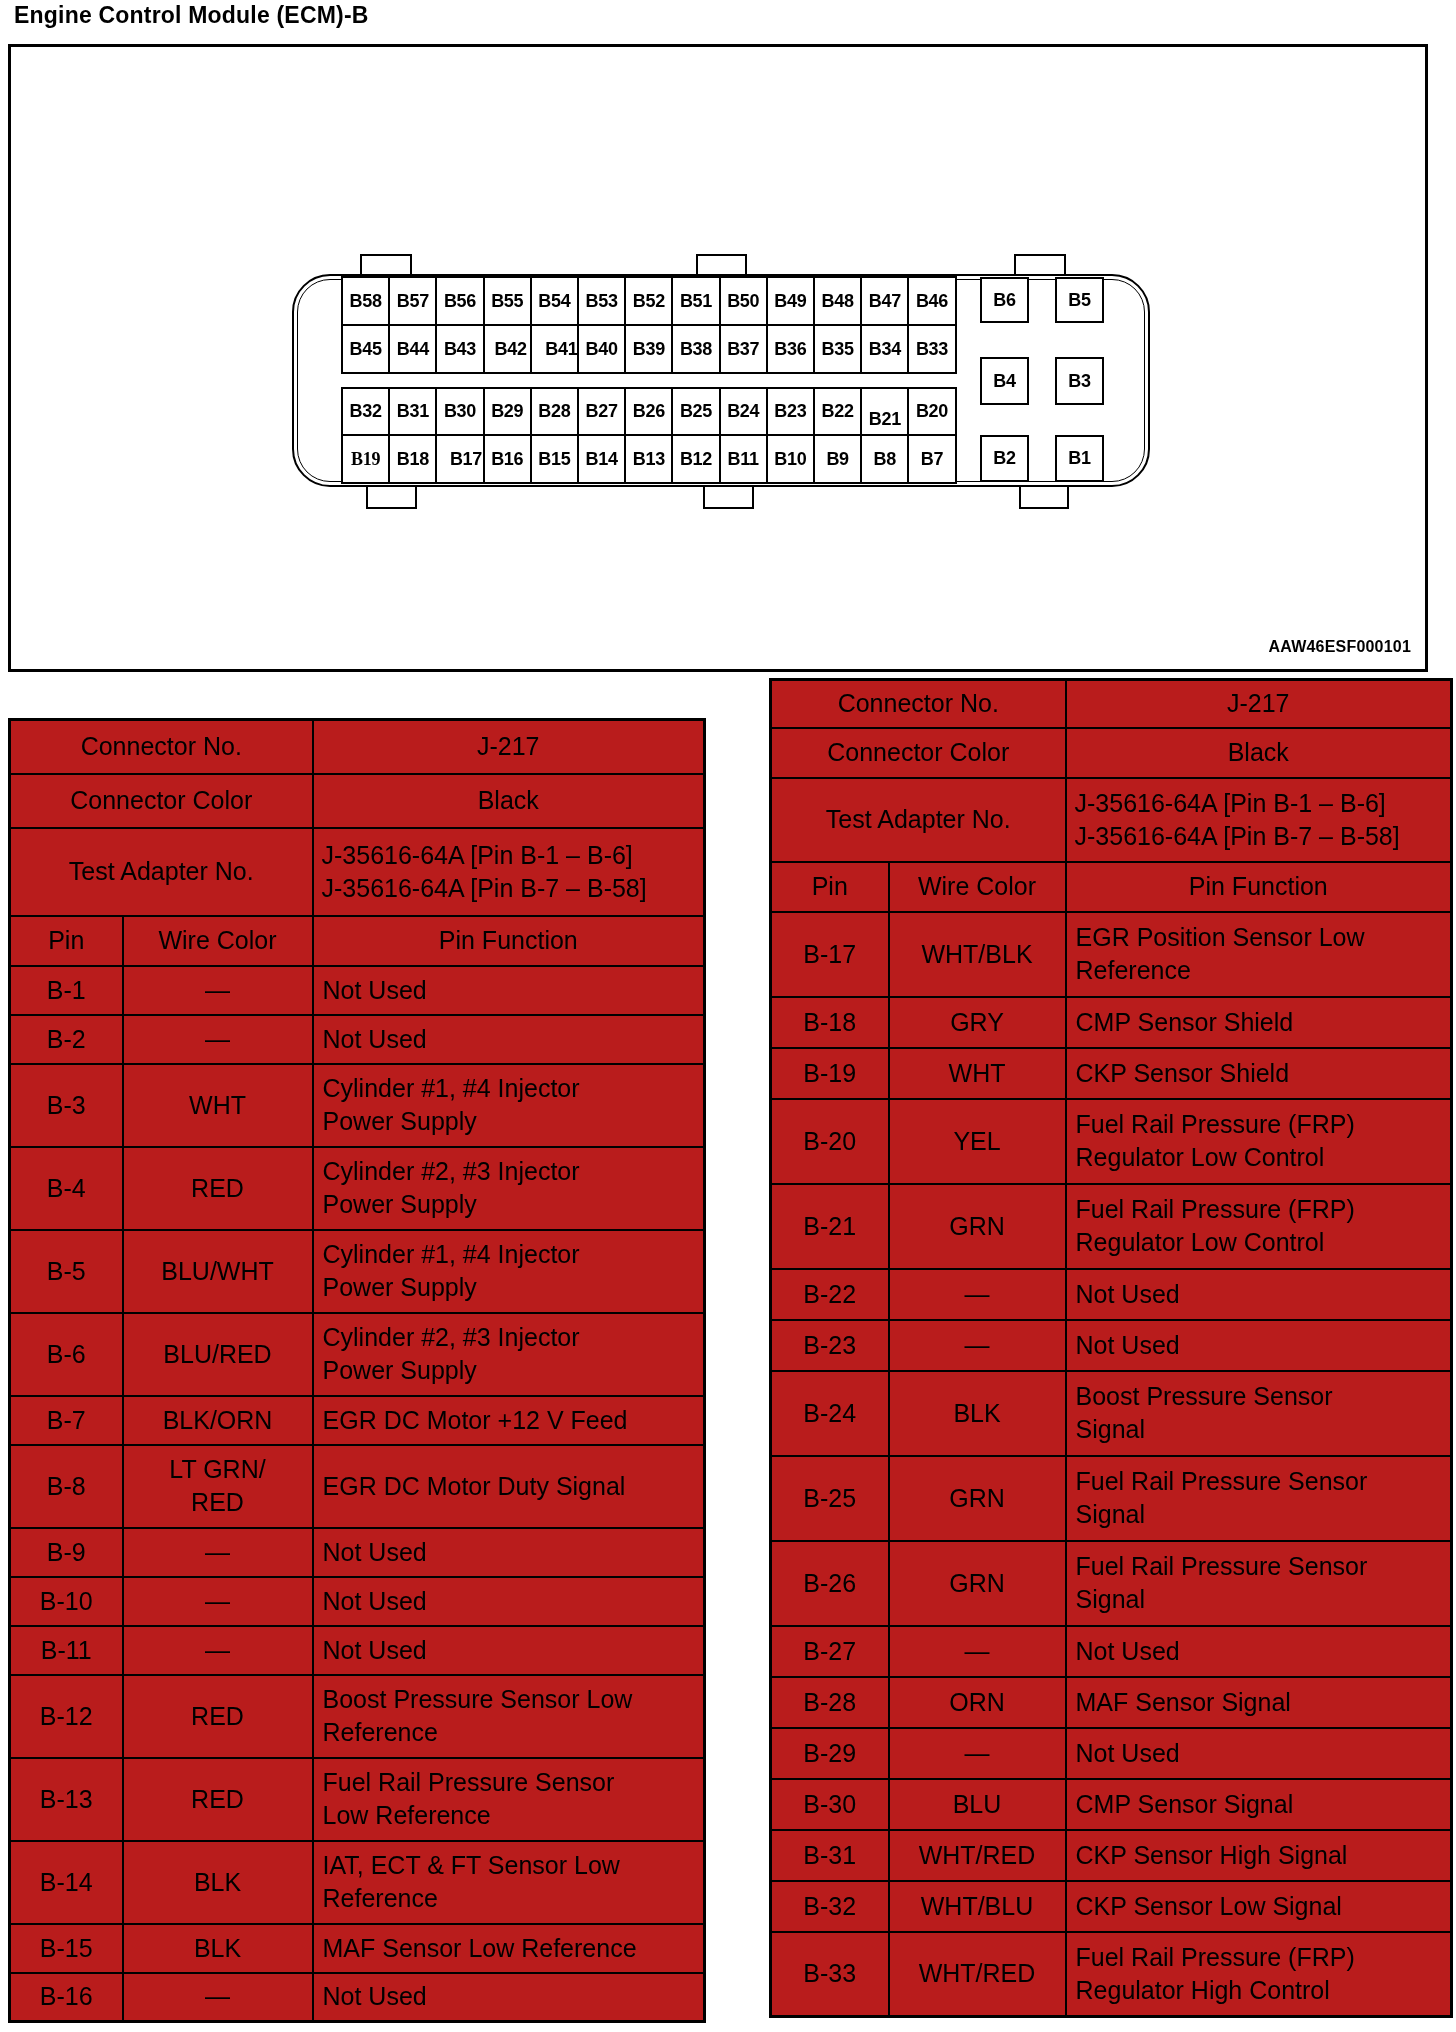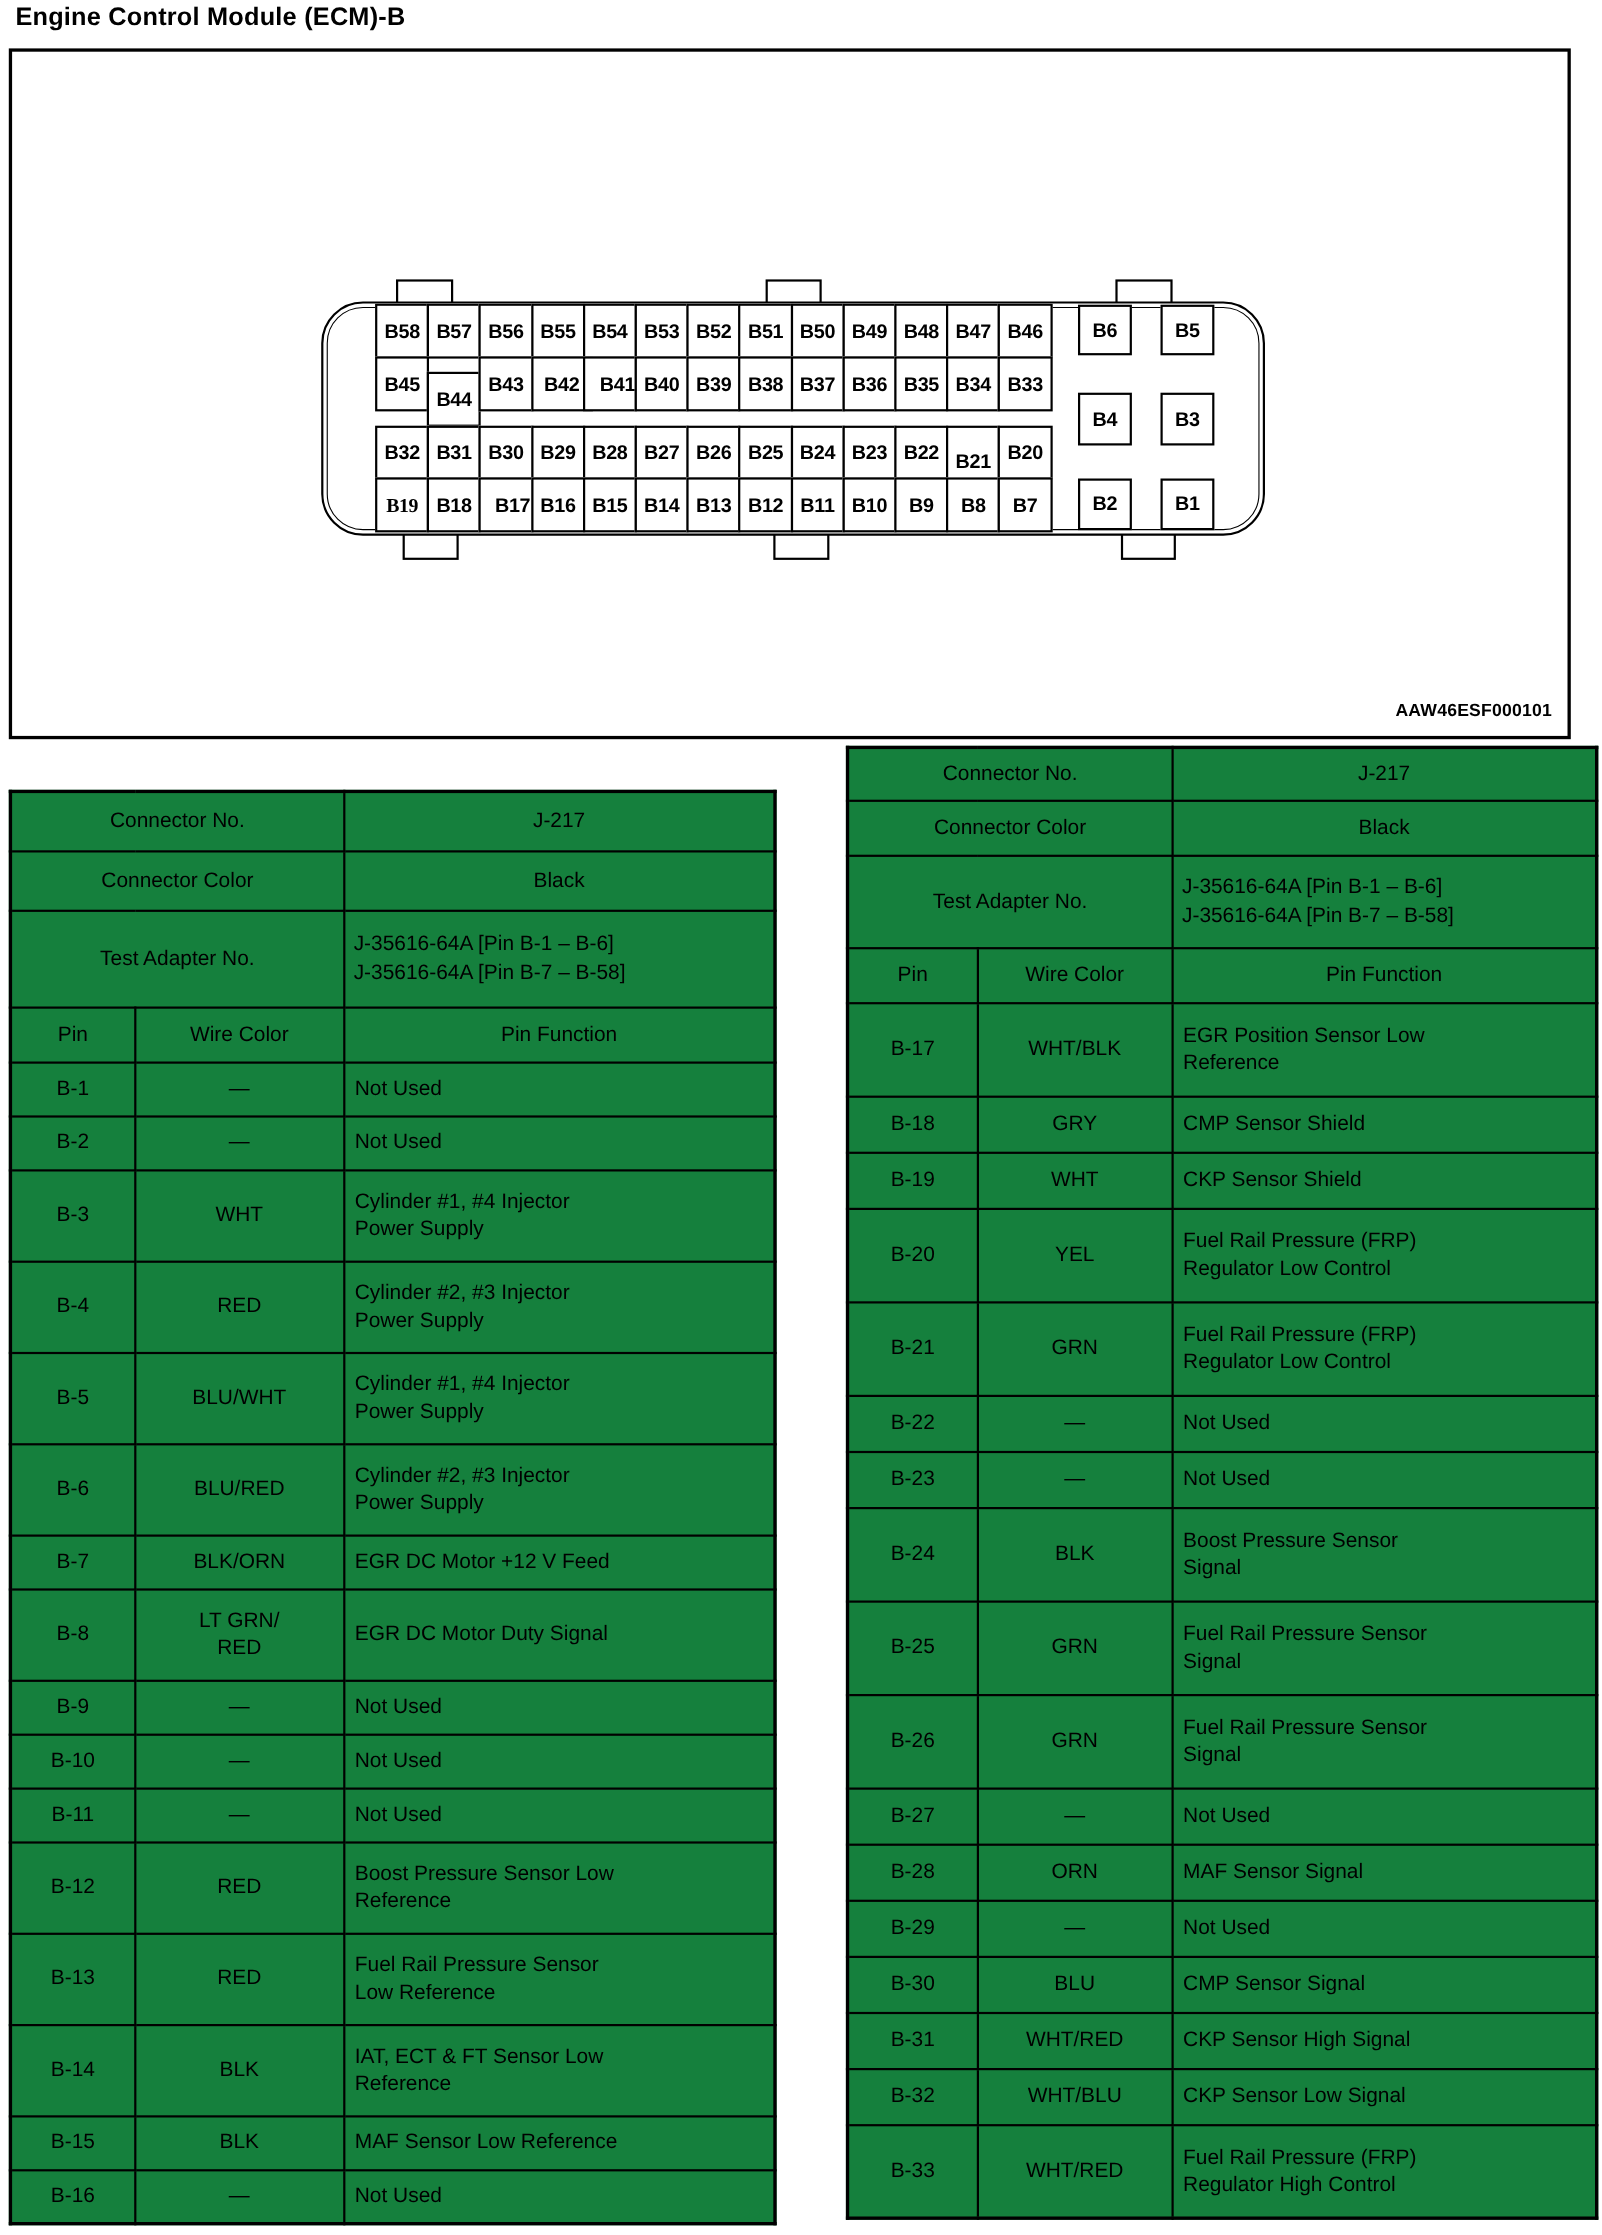--- a/index.html
+++ b/index.html
@@ -20,22 +20,22 @@
   .tab.b2{left:692px;top:436px;width:51px;height:26px;}
   .tab.b3{left:1008px;top:436px;width:50px;height:26px;}
   .shell{position:absolute;left:281px;top:227px;width:858px;height:213px;border:2px solid #000;
          border-radius:38px;background:#fff;z-index:2;box-sizing:border-box;}
   .shell-inner{position:absolute;left:3px;top:3px;right:3px;bottom:3px;border:1.5px solid #000;border-radius:33px;}
   .pincell,.sidecell{position:absolute;border:2px solid #000;background:#fff;z-index:3;box-sizing:border-box;
          display:flex;align-items:center;justify-content:center;
          font-size:18px;font-weight:bold;letter-spacing:-0.3px;}
 
   
-  table.pintable{position:absolute;border-collapse:collapse;table-layout:fixed;background:#15803d;
-                 font-size:19px;border:3px solid #000;}
+  table.pintable{position:absolute;border-collapse:collapse;table-layout:fixed;background:#b91c1c;
+                 font-size:25px;border:3px solid #000;}
   .pintable td{border:2px solid #000;text-align:center;vertical-align:middle;
                padding:2px 4px;line-height:1.32;overflow:hidden;}
   .pintable td.fn{text-align:left;padding-left:9px;white-space:pre-line;}
   .pintable td.val{text-align:left;padding-left:8px;white-space:pre-line;}
   .pintable td.ctr{text-align:center;}
   .pintable td.pre{white-space:pre-line;}
 </style>
 </head>
 <body>
 
@@ -64,21 +64,21 @@
         <div class="pincell" style="left: 518.8px; top: 229px; width: 49.2px; height: 50px;">B54</div>
         <div class="pincell" style="left: 566px; top: 229px; width: 49.2px; height: 50px;">B53</div>
         <div class="pincell" style="left: 613.2px; top: 229px; width: 49.2px; height: 50px;">B52</div>
         <div class="pincell" style="left: 660.4px; top: 229px; width: 49.2px; height: 50px;">B51</div>
         <div class="pincell" style="left: 707.6px; top: 229px; width: 49.2px; height: 50px;">B50</div>
         <div class="pincell" style="left: 754.8px; top: 229px; width: 49.2px; height: 50px;">B49</div>
         <div class="pincell" style="left: 802px; top: 229px; width: 49.2px; height: 50px;">B48</div>
         <div class="pincell" style="left: 849.2px; top: 229px; width: 49.2px; height: 50px;">B47</div>
         <div class="pincell" style="left: 896.4px; top: 229px; width: 49.2px; height: 50px;">B46</div>
         <div class="pincell" style="left: 330px; top: 277px; width: 49.2px; height: 50px;">B45</div>
-        <div class="pincell" style="left: 377.2px; top: 277px; width: 49.2px; height: 50px; margin-top: 14px;">B44</div>
+        <div class="pincell" style="left: 377.2px; top: 277px; width: 49.2px; height: 50px;">B44</div>
         <div class="pincell" style="left: 424.4px; top: 277px; width: 49.2px; height: 50px;">B43</div>
         <div class="pincell" style="left: 471.6px; top: 277px; width: 56px; height: 50px;">B42</div>
         <div class="pincell" style="left: 518.8px; top: 277px; width: 49.2px; height: 50px; padding-left: 14px;">B41</div>
         <div class="pincell" style="left: 566px; top: 277px; width: 49.2px; height: 50px;">B40</div>
         <div class="pincell" style="left: 613.2px; top: 277px; width: 49.2px; height: 50px;">B39</div>
         <div class="pincell" style="left: 660.4px; top: 277px; width: 49.2px; height: 50px;">B38</div>
         <div class="pincell" style="left: 707.6px; top: 277px; width: 49.2px; height: 50px;">B37</div>
         <div class="pincell" style="left: 754.8px; top: 277px; width: 49.2px; height: 50px;">B36</div>
         <div class="pincell" style="left: 802px; top: 277px; width: 49.2px; height: 50px;">B35</div>
         <div class="pincell" style="left: 849.2px; top: 277px; width: 49.2px; height: 50px;">B34</div>

